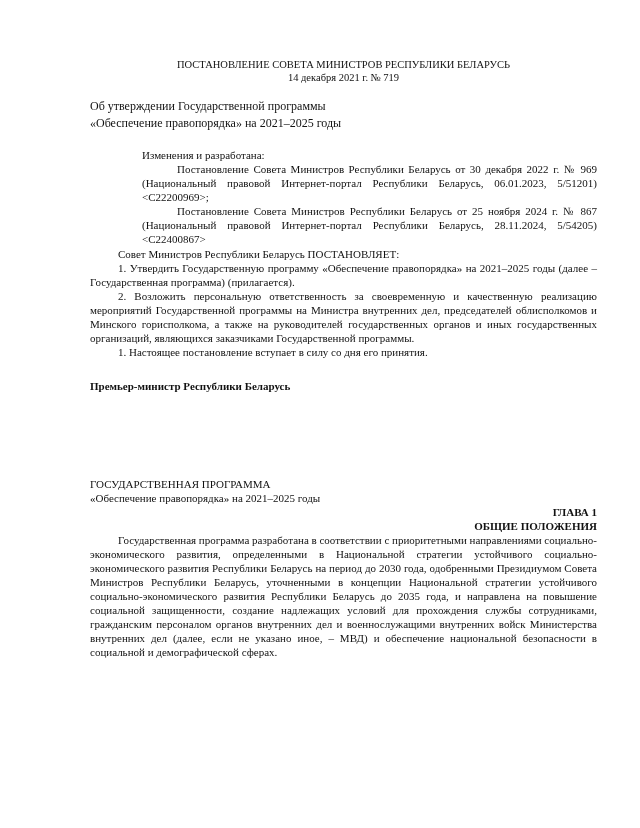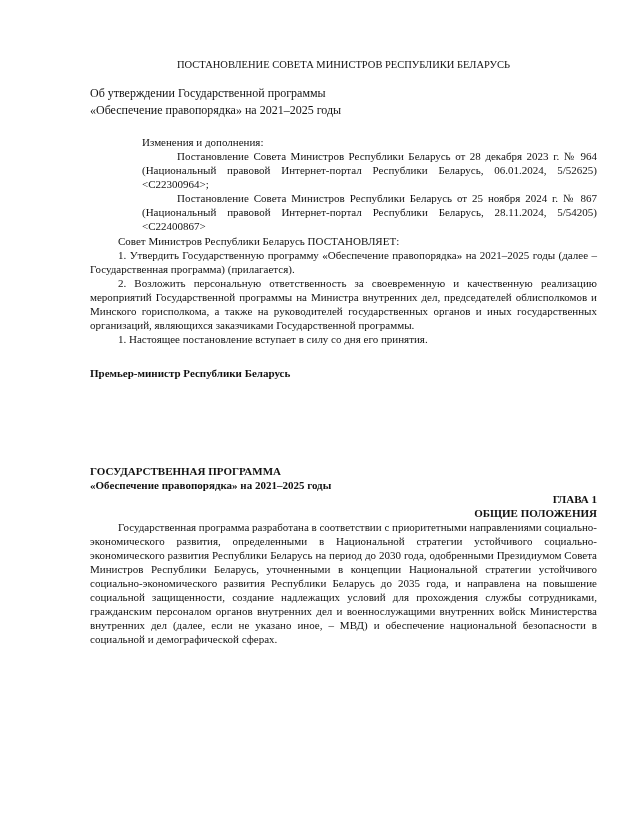--- a/index.html
+++ b/index.html
@@ -40,21 +40,21 @@
     margin-top: 1px;
     text-align: justify;
   }
   .body-par { text-indent: 28px; }
   .signature {
     margin-top: 20px;
     font-weight: bold;
   }
   .program { margin-top: 84px; }
   .program-title {
-    font-weight: bold;
+    font-weight: normal;
     line-height: 14px;
     margin-top: 12px;
   }
   .chapter-label, .chapter-title {
     font-weight: bold;
     text-align: right;
     line-height: 14px;
   }
   .program-par {
     text-align: justify;
@@ -62,30 +62,31 @@
     line-height: 14px;
   }
 </style>
 </head>
 <body>
 
 <div class="page">
 
   <div class="doc-header">
     <div>ПОСТАНОВЛЕНИЕ СОВЕТА МИНИСТРОВ РЕСПУБЛИКИ БЕЛАРУСЬ</div>
+    <div>14 декабря 2021 г. № 719</div>
   </div>
 
   <div class="doc-title">
     <span>Об утверждении Государственной программы</span><br>
     <span>«Обеспечение правопорядка» на 2021–2025 годы</span>
   </div>
 
   <div class="amendments">
-    <p class="amendments-heading">Изменения и дополнения:</p>
-    <p class="amendment-item">Постановление Совета Министров Республики Беларусь от 28 декабря 2023 г. № 964 (Национальный правовой Интернет-портал Республики Беларусь, 06.01.2024, 5/52625) &lt;C22300964&gt;;</p>
+    <p class="amendments-heading">Изменения и разработана:</p>
+    <p class="amendment-item">Постановление Совета Министров Республики Беларусь от 30 декабря 2022 г. № 969 (Национальный правовой Интернет-портал Республики Беларусь, 06.01.2023, 5/51201) &lt;C22200969&gt;;</p>
     <p class="amendment-item">Постановление Совета Министров Республики Беларусь от 25 ноября 2024 г. № 867 (Национальный правовой Интернет-портал Республики Беларусь, 28.11.2024, 5/54205) &lt;C22400867&gt;</p>
   </div>
 
   <div class="resolution-body">
     <p class="body-par">Совет Министров Республики Беларусь ПОСТАНОВЛЯЕТ:</p>
     <p class="body-par">1. Утвердить Государственную программу «Обеспечение правопорядка» на 2021–2025 годы (далее – Государственная программа) (прилагается).</p>
     <p class="body-par">2. Возложить персональную ответственность за своевременную и качественную реализацию мероприятий Государственной программы на Министра внутренних дел, председателей облисполкомов и Минского горисполкома, а также на руководителей государственных органов и иных государственных организаций, являющихся заказчиками Государственной программы.</p>
     <p class="body-par">1. Настоящее постановление вступает в силу со дня его принятия.</p>
     <p class="signature">Премьер-министр Республики Беларусь</p>
   </div>

